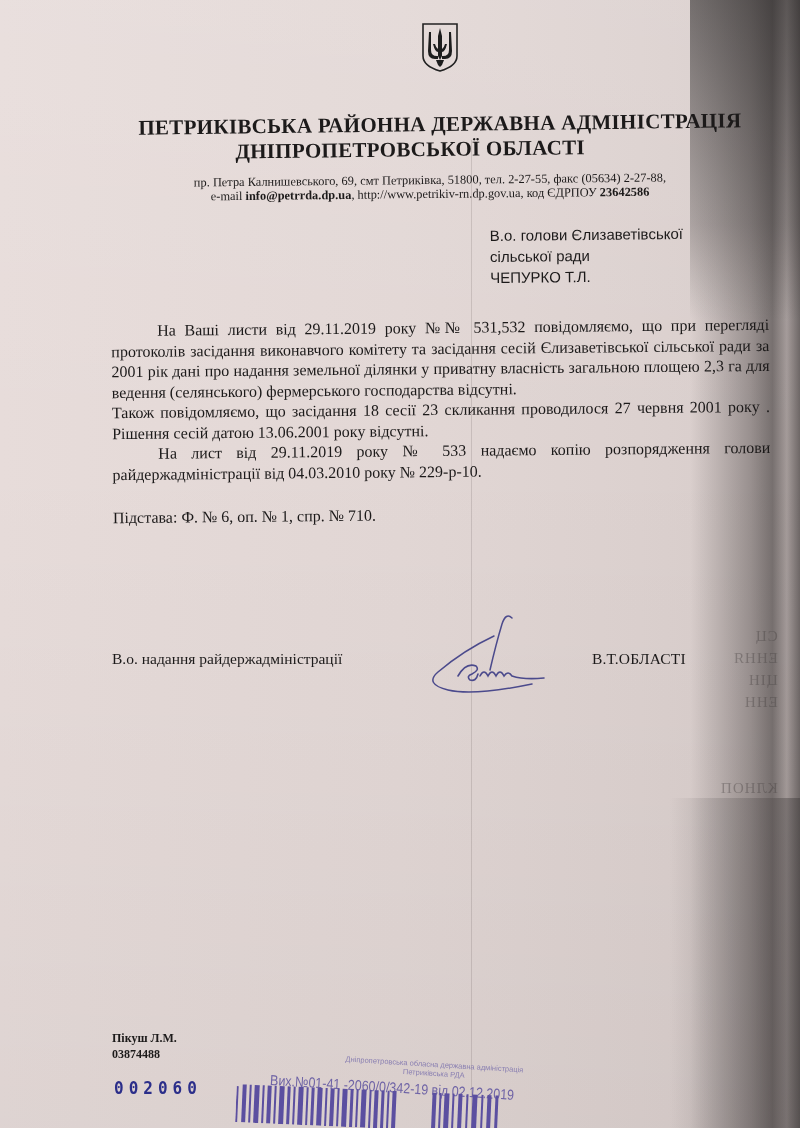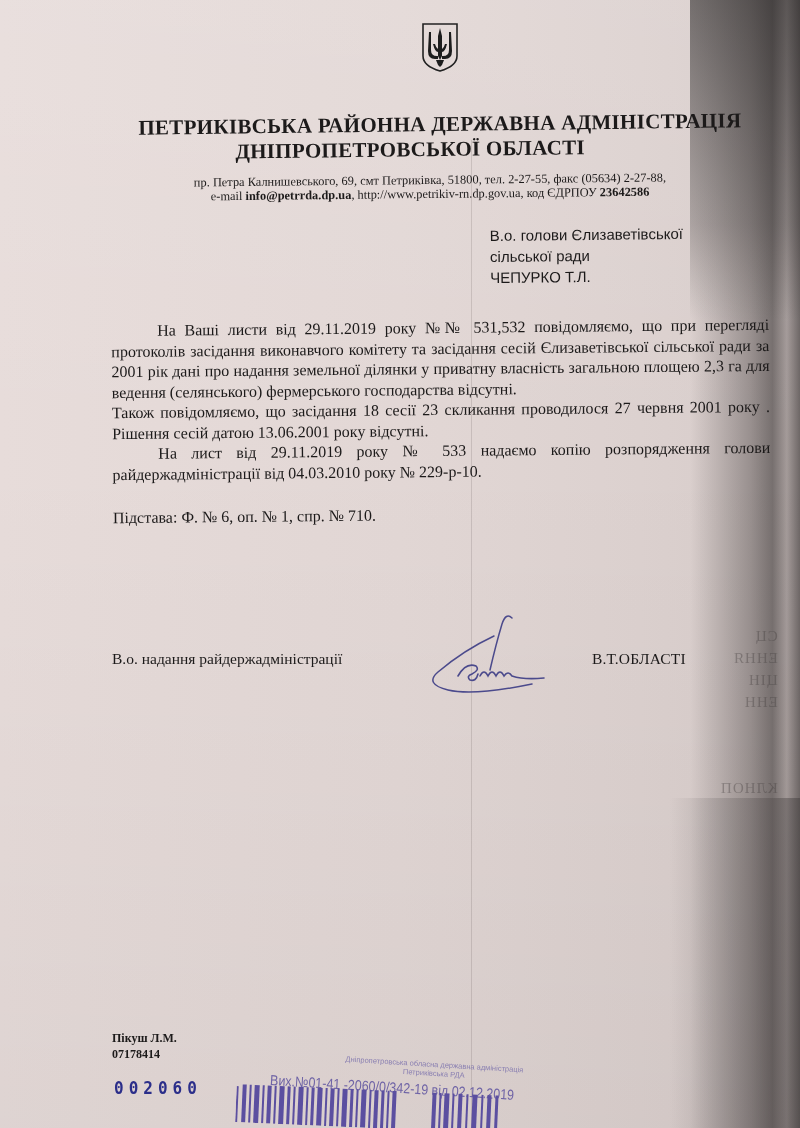--- a/index.html
+++ b/index.html
@@ -160,21 +160,21 @@
   <span class="sign-role">В.о. надання райдержадміністрації</span>
   <svg class="signature" viewBox="0 0 150 90">
     <path d="M98 8 Q92 2 88 14 Q82 34 76 60 M80 26 Q50 40 24 62 Q10 74 34 80 Q60 86 118 74" fill="none" stroke="#4b4a8c" stroke-width="1.5" stroke-linecap="round"></path>
     <path d="M44 66 Q52 52 62 56 Q66 60 58 64 Q52 66 56 70 Q62 72 64 64 M66 66 Q70 58 74 66 Q78 58 82 66 Q86 58 90 66 Q94 60 98 66 Q110 70 130 68" fill="none" stroke="#4b4a8c" stroke-width="1.6" stroke-linecap="round"></path>
   </svg>
   <span class="sign-name">В.Т.ОБЛАСТІ</span>
 </div>
 
 <div class="executor">
   <div>Пікуш Л.М.</div>
-  <div>07178414</div>
+  <div>03874488</div>
 </div>
 
 <div class="counter">002060</div>
 
 <div class="stamp">
   <div class="org">
     <div>Дніпропетровська обласна державна адміністрація</div>
     <div>Петриківська РДА</div>
   </div>
   <div class="reg">Вих.№01-41 -2060/0/342-19 від 02.12.2019</div>

